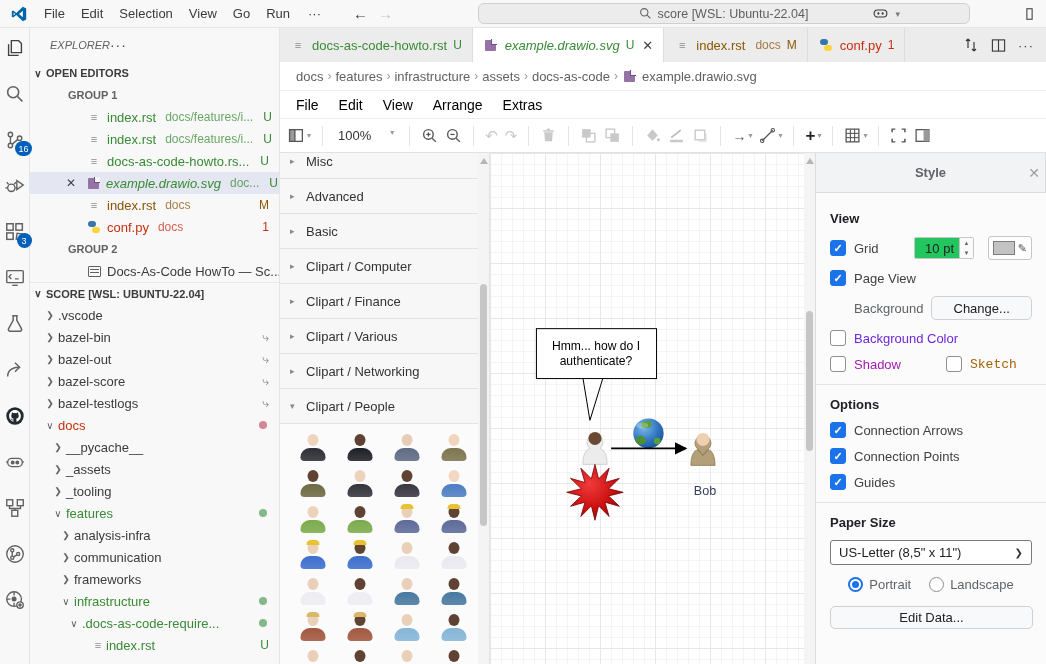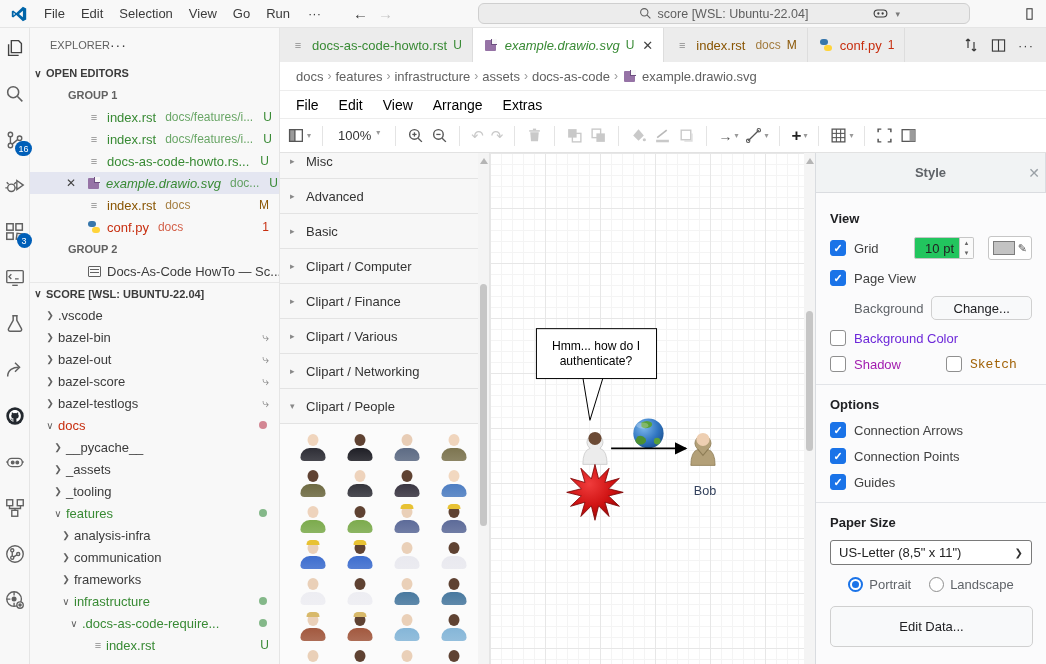--- a/index.html
+++ b/index.html
@@ -28,21 +28,21 @@
     justify-content:center; color:#616161; }
   .act-item svg { width:22px; height:22px; }
   .act-badge { position:absolute; right:-5px; bottom:-4px; min-width:15px; height:15px; padding:0 3px;
     background:#005fb8; color:#fff; font-size:9px; border-radius:8px; display:flex;
     align-items:center; justify-content:center; }
 
   
   .sidebar { width:250px; background:#f8f8f8; border-right:1px solid #e5e5e5; flex:none;
     display:flex; flex-direction:column; overflow:hidden; }
   .sb-header { height:34px; display:flex; align-items:center; justify-content:flex-start;
-    padding:0 12px 0 20px; color:#616161; font-size:11px; }
+    padding:0 12px 0 20px; color:#616161; font-size:11px;font-style:italic; }
   .sb-header .dots { font-size:14px; color:#3b3b3b; letter-spacing:1px; }
   .sb-sect-label { display:flex; align-items:center; font-weight:700; font-size:11px; color:#3b3b3b;
     height:22px; }
   .sb-sect-label .chev { width:16px; text-align:center; font-size:10px; color:#3b3b3b; }
   .row { height:22px; display:flex; align-items:center; white-space:nowrap; overflow:hidden; cursor:default; }
   .row.sel { background:#e4e6f1; }
   .row .grow { flex:1; }
   .group-label { font-weight:700; font-size:11px; color:#616161; padding-left:38px; }
   .oe-row { padding-left:56px; gap:5px; }
   .oe-row .close-x { width:16px; margin-left:-20px; margin-right:4px; color:#424242; font-size:12px;
@@ -89,21 +89,21 @@
   .dmenubar { height:28px; background:#fff; display:flex; align-items:center; padding:0 6px;
     border-bottom:1px solid #ededed; color:#000; font-size:14px; flex:none; }
   .dmenu { padding:2px 10px; }
   .dtoolbar { height:34px; background:#fff; border-bottom:1px solid #e2e2e2; display:flex;
     align-items:center; padding:0 8px; gap:7px; color:#555; flex:none; }
   .ticon { display:inline-flex; align-items:center; gap:2px; color:#555; }
   .ticon svg { width:17px; height:17px; }
   .ticon.dis { color:#c9c9c9; }
   .tsep { width:1px; height:20px; background:#e4e4e4; margin:0 4px; }
   .tchev { font-size:8px; color:#999; }
-  .zoom-dd { font-size:13px; color:#333; display:flex; gap:5px; padding:0 4px; }
+  .zoom-dd { font-size:13px; color:#333; display:flex; gap:19px; padding:0 4px; }
 
   .dcontent { flex:1; display:flex; min-height:0; }
 
   
   .palette { width:210px; background:#fbfbfb; border-right:1px solid #e5e5e5; position:relative;
     overflow:hidden; flex:none; }
   .pal-sect { height:35px; display:flex; align-items:center; gap:8px; padding:0 10px;
     background:#f7f7f7; border-bottom:1px solid #e3e3e3; font-size:13px; color:#333; }
   .pal-sect:first-child { margin-top:-9px; }
   .pal-chev { font-size:9px; color:#888; width:8px; }
@@ -165,21 +165,21 @@
   .fmt-div { height:1px; background:#e2e4e8; margin:12px -14px; }
   .select { height:25px; border:1px solid #7a7a7a; border-radius:3px; background:#fff; display:flex;
     align-items:center; justify-content:space-between; padding:0 8px; color:#222; margin-bottom:12px; }
   .select .sel-chev { font-size:10px; color:#333; }
   .radio-row { display:flex; align-items:center; gap:18px; justify-content:center; margin-bottom:14px;
     color:#5f6368; }
   .radio { width:15px; height:15px; border-radius:50%; border:1px solid #8f8f8f; background:#fff; flex:none; }
   .radio.on { border:2px solid #1a73e8; display:flex; align-items:center; justify-content:center; }
   .radio.on::after { content:""; width:7px; height:7px; border-radius:50%; background:#1a73e8; }
   .r-item { display:flex; align-items:center; gap:6px; }
-  .big-btn { height:41px; width:203px; margin:0 auto 6px; font-size:13px; }
+  .big-btn { height:23px; width:203px; margin:0 auto 6px; font-size:13px; }
 </style>
 </head>
 <body>
 
 <div class="titlebar">
   <svg class="vscode-logo" viewBox="0 0 24 24">
     <path fill="#0065a9" d="M17.2 2.4 8.4 10.5 4.2 7.3 2.4 8.2v7.6l1.8.9 4.2-3.2 8.8 8.1 4.4-2.1V4.5zM4.8 13.9v-3.8l2 1.9zm12.4 2.3-5.2-4.2 5.2-4.2z"></path>
   </svg>
   <div id="tb-menus" style="display:flex;">
       <div class="menu-item">File</div>

